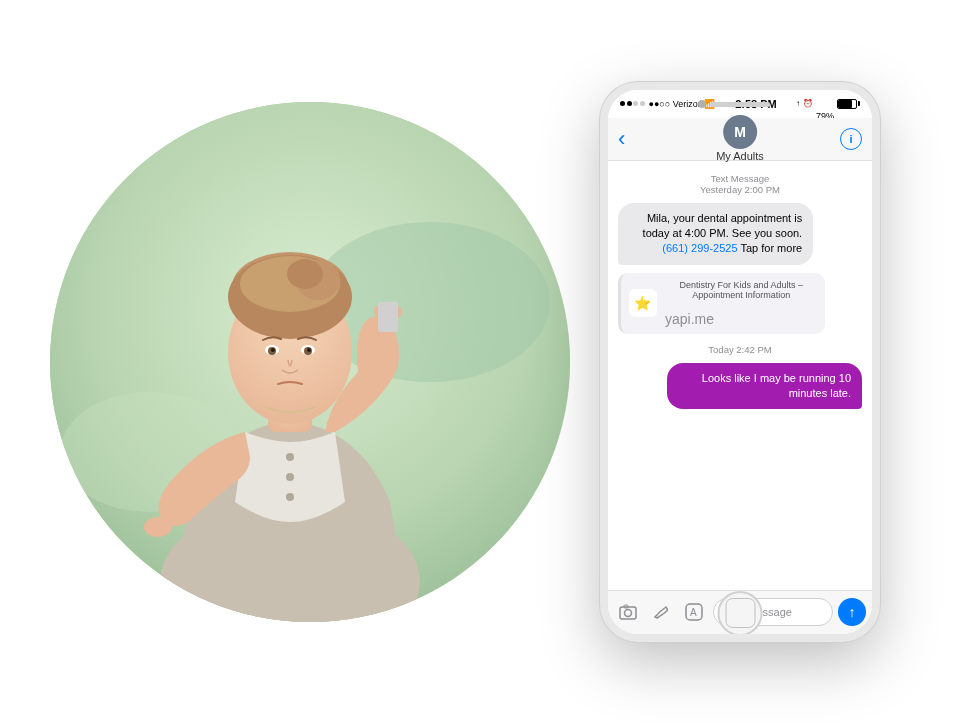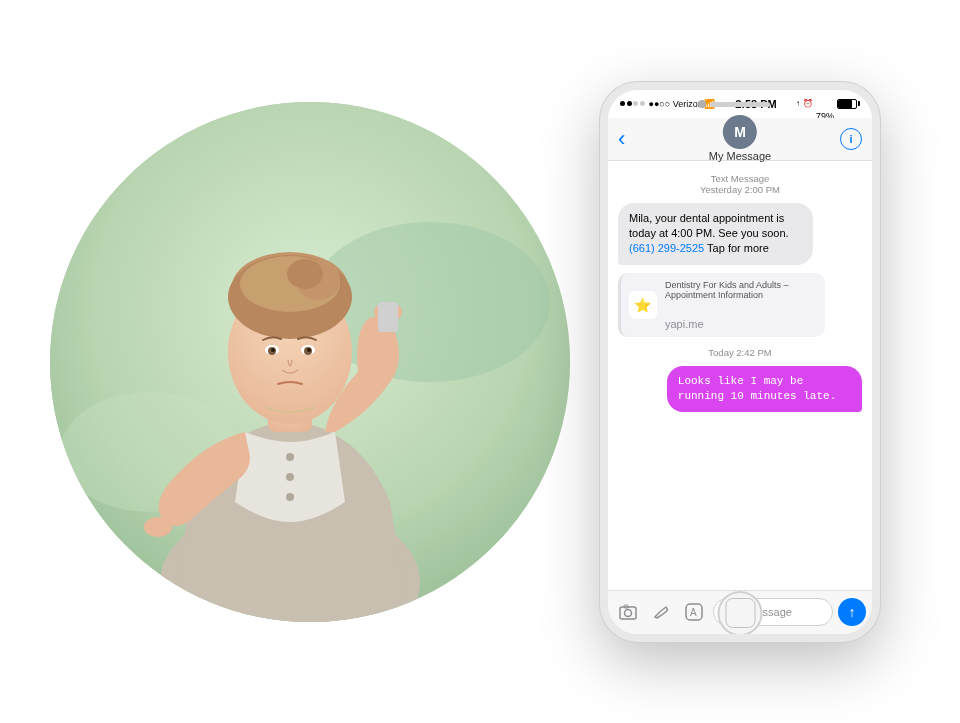--- a/index.html
+++ b/index.html
@@ -211,35 +211,35 @@
       color: #8e8e93;
       margin: 4px 0 2px;
     }
 
     .msg-bubble {
       max-width: 80%;
       padding: 8px 11px;
       border-radius: 16px;
       font-size: 11px;
       line-height: 1.4;
+      text-align: right;
     }
 
     .msg-received {
       background: #e9e9eb;
       color: #000;
       border-bottom-left-radius: 4px;
       align-self: flex-start;
     }
 
     .msg-sent {
-      background: #d946ef;
+      background: #a21caf;
       color: #fff;
       border-bottom-right-radius: 4px;
       align-self: flex-end;
-      font-family: Liberation Mono, monospace;
     }
 
     .link-card {
       background: #f2f2f7;
       border-radius: 10px;
       padding: 7px 8px;
       font-size: 9.5px;
       color: #333;
       display: flex;
       align-items: center;
@@ -255,22 +255,22 @@
       height: 28px;
       background: #fff;
       border-radius: 6px;
       display: flex;
       align-items: center;
       justify-content: center;
       font-size: 14px;
       flex-shrink: 0;
     }
 
-    .link-card-text { font-size: 9px; color: #555; }
-    .link-card-url { font-size: 11px; color: #8e8e93; margin-top: 18px; }
+    .link-card-text { font-size: 9px; color: #555; text-align: center; }
+    .link-card-url { font-size: 14px; color: #8e8e93; margin-top: 11px; }
 
     .phone-link { color: #007aff; text-decoration: none; }
 
     
     .input-bar {
       height: 44px;
       background: #f7f7f7;
       border-top: 1px solid #e0e0e0;
       display: flex;
       align-items: center;
@@ -442,21 +442,21 @@
           </div>
         </div>
       </div>
 
       <div class="nav-bar">
         <span class="nav-back">‹</span>
         <div class="nav-center">
           <div class="nav-avatar">
             <span>M</span>
           </div>
-          <span class="nav-name">My Message</span>
+          <span class="nav-name">My Adults</span>
         </div>
         <div class="nav-info">
           <span>i</span>
         </div>
       </div>
 
       <div class="messages-area">
 
         <div class="timestamp-label">
           <span>Text Message</span><br>

